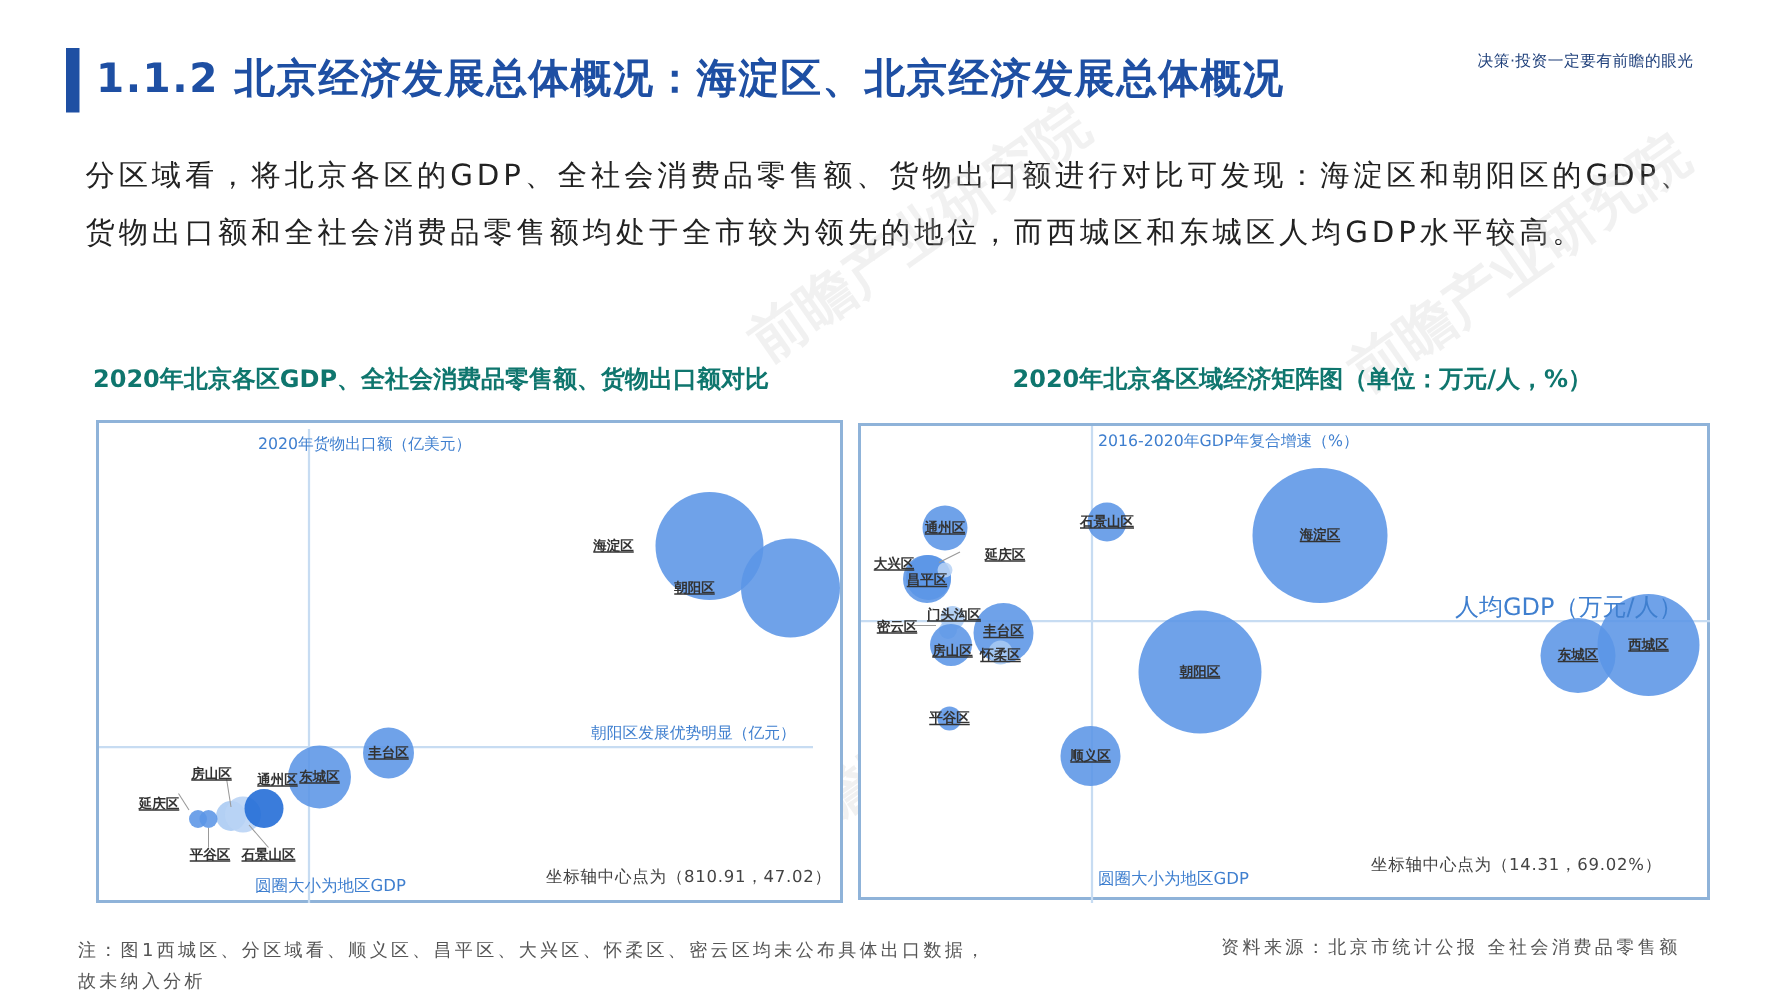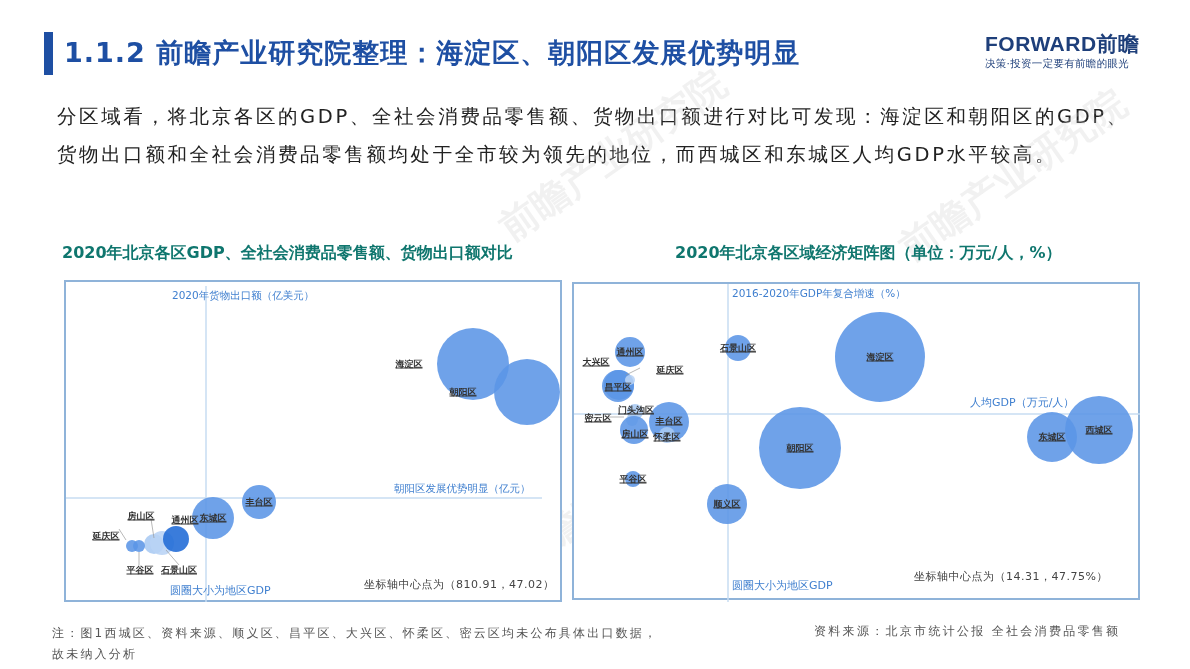--- a/index.html
+++ b/index.html
@@ -32,24 +32,23 @@
 
   .footnote { position: absolute; left: 52px; top: 623px; width: 620px; font-size: 12px; line-height: 21px; color: #555; letter-spacing: 2.2px; }
   .source { position: absolute; left: 814px; top: 623px; font-size: 12px; color: #555; letter-spacing: 2.3px; white-space: nowrap; }
 
   .watermark { position: absolute; font-size: 38px; font-weight: bold; color: rgba(200,200,200,0.25); transform: rotate(-35deg); white-space: nowrap; pointer-events: none; }
 </style>
 </head>
 <body>
 
 <div class="title-bar"></div>
-<div class="page-title">1.1.2 前瞻产业研究院整理：海淀区、朝阳区发展优势明显</div>
+<div class="page-title">1.1.2 北京经济发展总体概况：海淀区、北京经济发展总体概况</div>
 
 <div class="logo">
-  <div class="logo-main">FORWARD前瞻</div>
   <div class="logo-sub">决策·投资一定要有前瞻的眼光</div>
 </div>
 
 <div class="intro">分区域看，将北京各区的GDP、全社会消费品零售额、货物出口额进行对比可发现：海淀区和朝阳区的GDP、货物出口额和全社会消费品零售额均处于全市较为领先的地位，而西城区和东城区人均GDP水平较高。</div>
 
 <div class="watermark" style="left:480px;top:130px;">前瞻产业研究院</div>
 <div class="watermark" style="left:880px;top:150px;">前瞻产业研究院</div>
 <div class="watermark" style="left:80px;top:450px;">前瞻产业研究院</div>
 <div class="watermark" style="left:490px;top:460px;">前瞻产业研究院</div>
 <div class="watermark" style="left:880px;top:470px;">前瞻产业研究院</div>
@@ -113,36 +112,36 @@
         <circle cx="61" cy="128" r="8" fill="#a9c9f3" fill-opacity="0.88"></circle>
         <circle cx="58" cy="136" r="6" fill="#a9c9f3" fill-opacity="0.88"></circle>
         <circle cx="60" cy="146" r="14" fill="#5b95e6" fill-opacity="0.88"></circle>
         <circle cx="93" cy="151" r="8" fill="#a9c9f3" fill-opacity="0.88"></circle>
         <circle cx="59" cy="195" r="8" fill="#5b95e6" fill-opacity="0.88"></circle>
       </g>
     <line x1="52" y1="91" x2="66" y2="84" stroke="#999" stroke-width="0.7"></line>
     <line x1="35" y1="133" x2="50" y2="133" stroke="#999" stroke-width="0.7"></line>
   </svg>
   <div class="axis-label" style="left:158px;top:3px;">2016-2020年GDP年复合增速（%）</div>
-  <div class="axis-label" style="left:396px;top:111px;font-size:11px;">人均GDP（万元/人）</div>
+  <div class="axis-label" style="left:396px;top:111px;font-size:16px;">人均GDP（万元/人）</div>
   <div class="size-note" style="left:158px;top:294px;">圆圈大小为地区GDP</div>
-  <div class="center-note" style="left:340px;top:285px;">坐标轴中心点为（14.31，47.75%）</div>
+  <div class="center-note" style="left:340px;top:285px;">坐标轴中心点为（14.31，69.02%）</div>
 
   <div class="bubble-label" style="left:306px;top:73px;">海淀区</div>
   <div class="bubble-label" style="left:226px;top:164px;">朝阳区</div>
   <div class="bubble-label" style="left:525px;top:146px;">西城区</div>
   <div class="bubble-label" style="left:478px;top:153px;">东城区</div>
   <div class="bubble-label" style="left:164px;top:64px;">石景山区</div>
   <div class="bubble-label" style="left:153px;top:220px;text-align:right;">顺义区</div>
   <div class="bubble-label" style="left:56px;top:68px;">通州区</div>
-  <div class="bubble-label" style="left:22px;top:78px;text-align:right;">大兴区</div>
+  <div class="bubble-label" style="left:22px;top:92px;text-align:right;">大兴区</div>
   <div class="bubble-label" style="left:44px;top:103px;">昌平区</div>
   <div class="bubble-label" style="left:96px;top:86px;">延庆区</div>
   <div class="bubble-label" style="left:95px;top:137px;">丰台区</div>
   <div class="bubble-label" style="left:62px;top:126px;">门头沟区</div>
   <div class="bubble-label" style="left:24px;top:134px;">密云区</div>
   <div class="bubble-label" style="left:61px;top:150px;">房山区</div>
   <div class="bubble-label" style="left:93px;top:153px;">怀柔区</div>
   <div class="bubble-label" style="left:59px;top:195px;">平谷区</div>
 </div>
 
-<div class="footnote">注：图1西城区、资料来源、顺义区、昌平区、大兴区、怀柔区、密云区均未公布具体出口数据，故未纳入分析</div>
+<div class="footnote">注：图1西城区、分区域看、顺义区、昌平区、大兴区、怀柔区、密云区均未公布具体出口数据，故未纳入分析</div>
 <div class="source">资料来源：北京市统计公报 全社会消费品零售额</div>
 
 </body></html>

